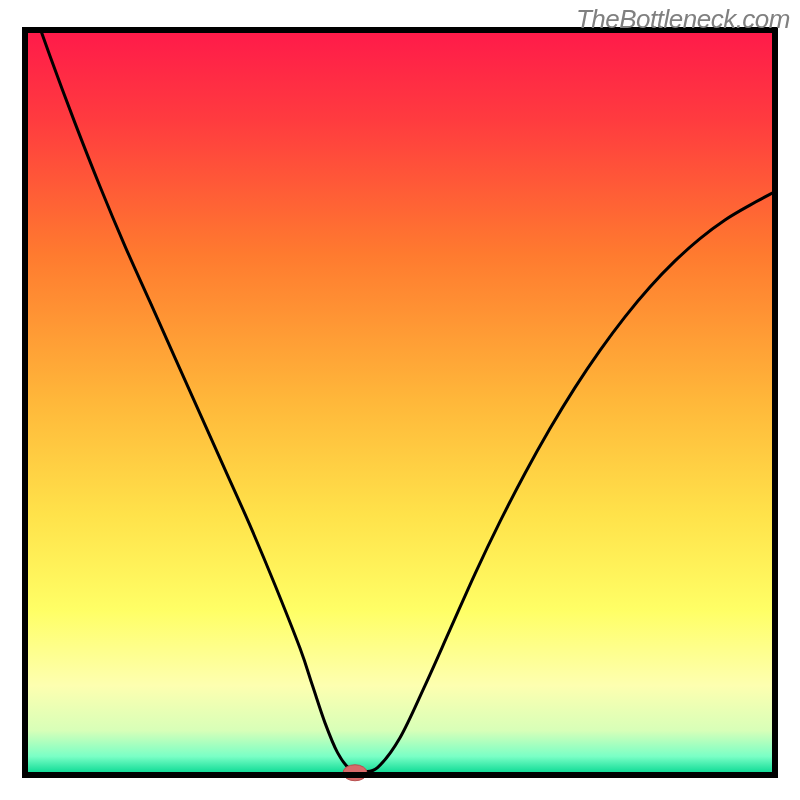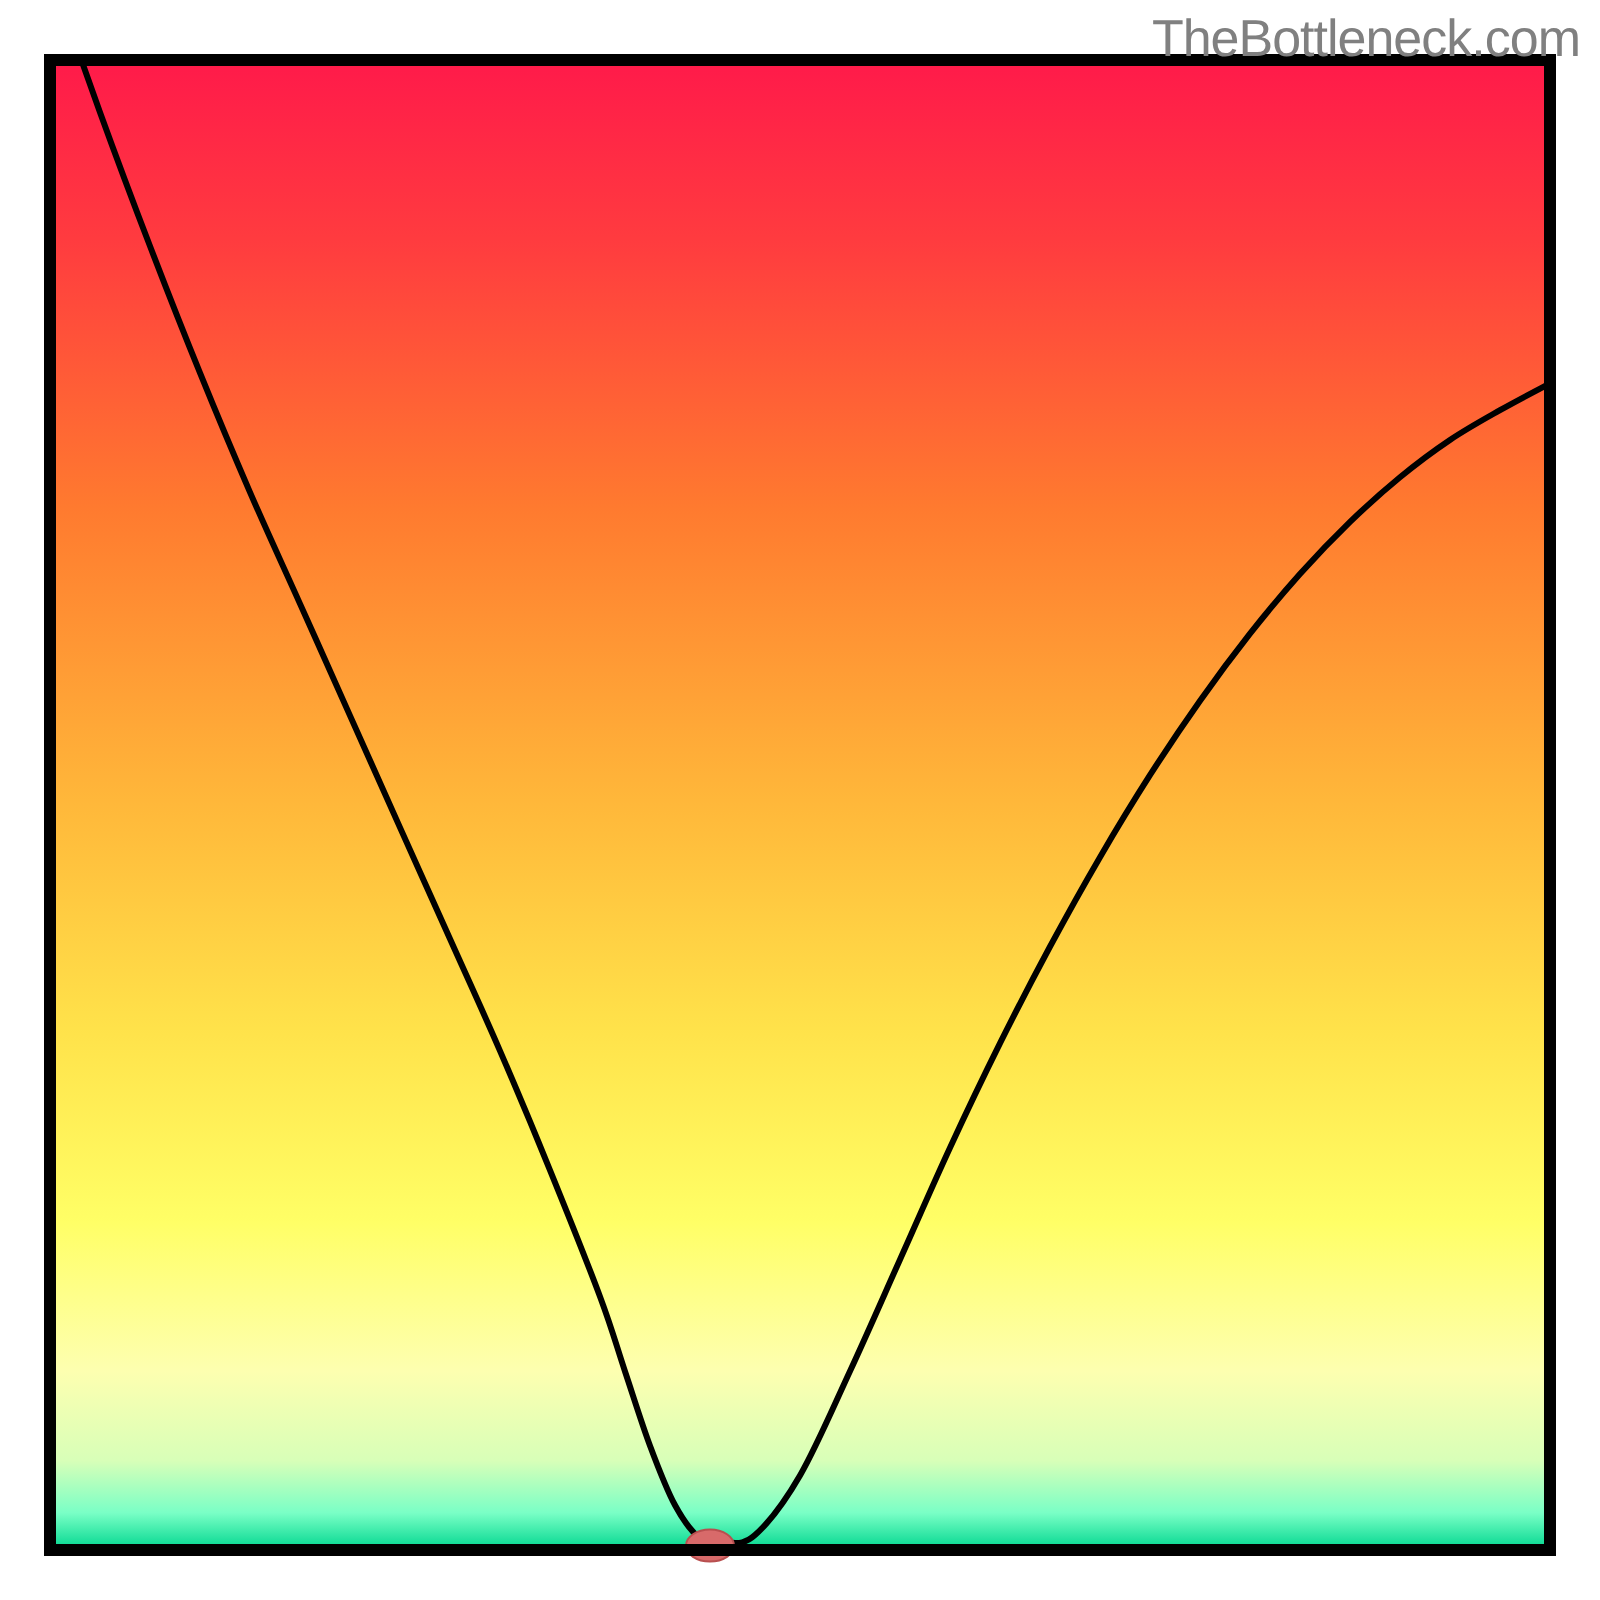--- a/index.html
+++ b/index.html
@@ -8,20 +8,21 @@
     background: #ffffff;
     width: 800px;
     height: 800px;
     overflow: hidden;
     font-family: Arial, Helvetica, sans-serif;
   }
   .chart-container {
     position: relative;
     width: 800px;
     height: 800px;
+    font-style: italic;
   }
   .watermark {
     position: absolute;
     top: 4px;
     right: 10px;
     font-size: 26px;
     color: #808080;
     font-weight: 500;
     z-index: 10;
     letter-spacing: -0.5px;

